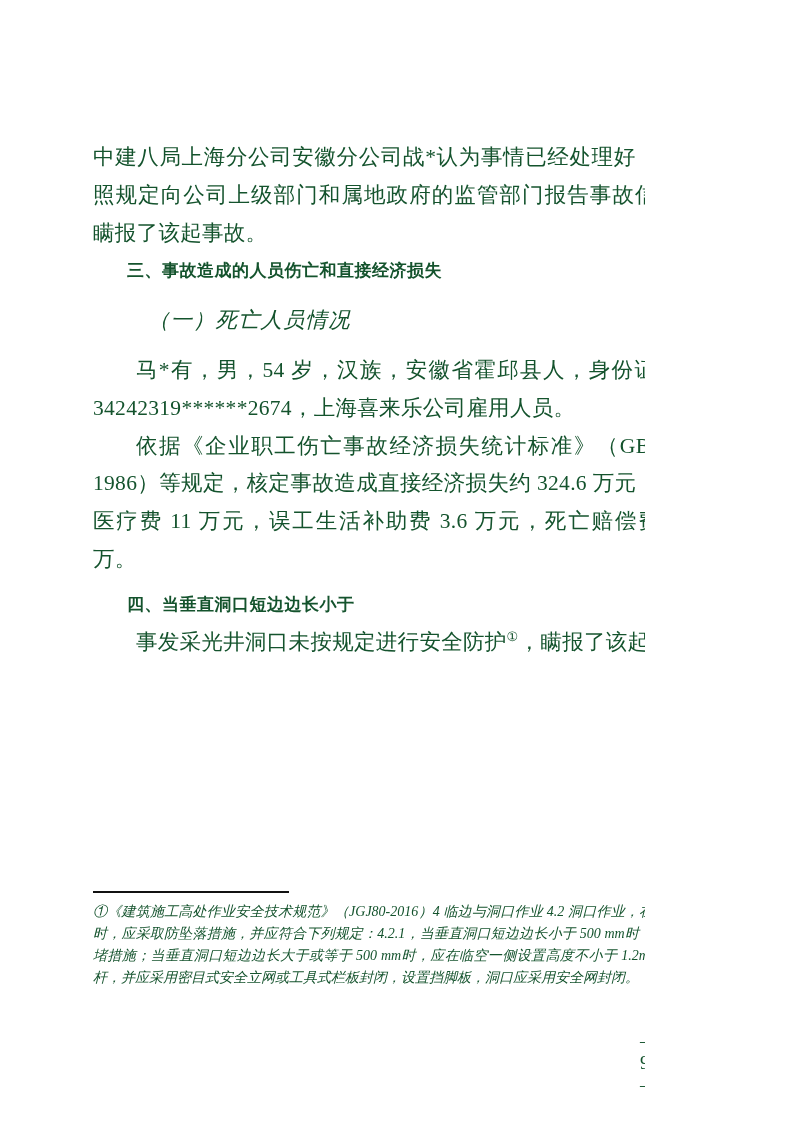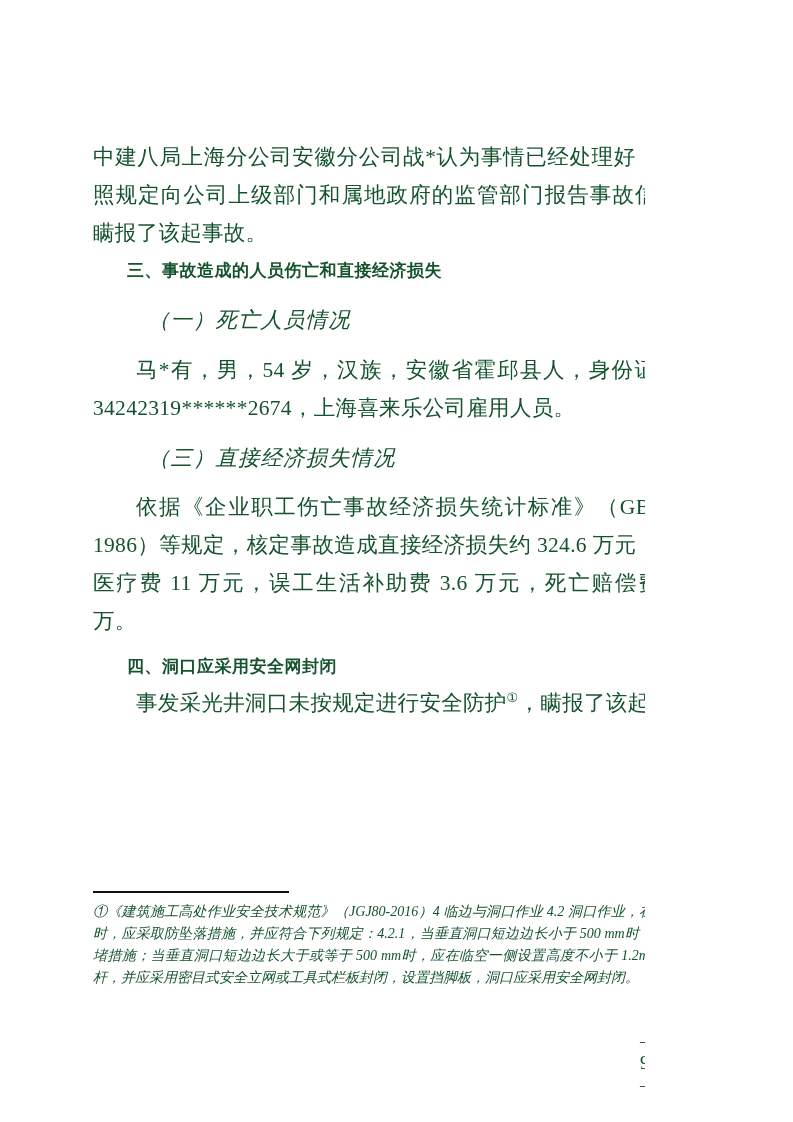--- a/index.html
+++ b/index.html
@@ -92,25 +92,24 @@
 
     <h2 class="heading">三、事故造成的人员伤亡和直接经济损失</h2>
 
     <p class="subheading">（一）死亡人员情况</p>
 
     <p class="para indent">马*有，男，54 岁，汉族，安徽省霍邱县人，身份证号码 34242319******2674，上海喜来乐公司雇用人员。</p>
 
 
 
 
-    <p class="subheading">（三）直接经济损失情况</p>
 
     <p class="para indent">依据《企业职工伤亡事故经济损失统计标准》（GB6721-1986）等规定，核定事故造成直接经济损失约 324.6 万元，其中医疗费 11 万元，误工生活补助费 3.6 万元，死亡赔偿费 310 万。</p>
 
-    <h2 class="heading extra-space">四、洞口应采用安全网封闭</h2>
+    <h2 class="heading extra-space">四、当垂直洞口短边边长小于</h2>
 
 
     <p class="para indent">
       <span>事发采光井洞口未按规定进行安全防护</span><sup class="fn-ref">①</sup><span>，瞒报了该起事故</span>
     </p>
 
   </div>
 
   <div class="footnote-area">
     <div class="footnote-separator"></div>

